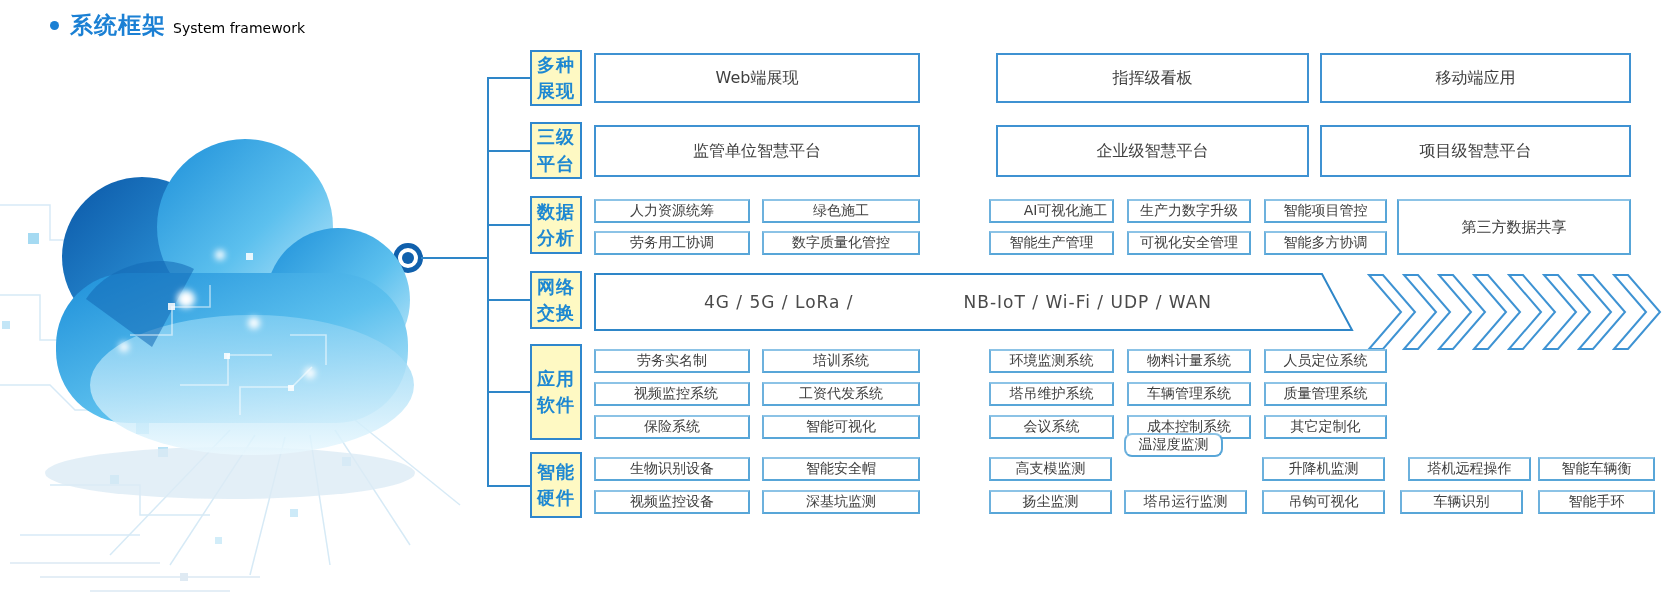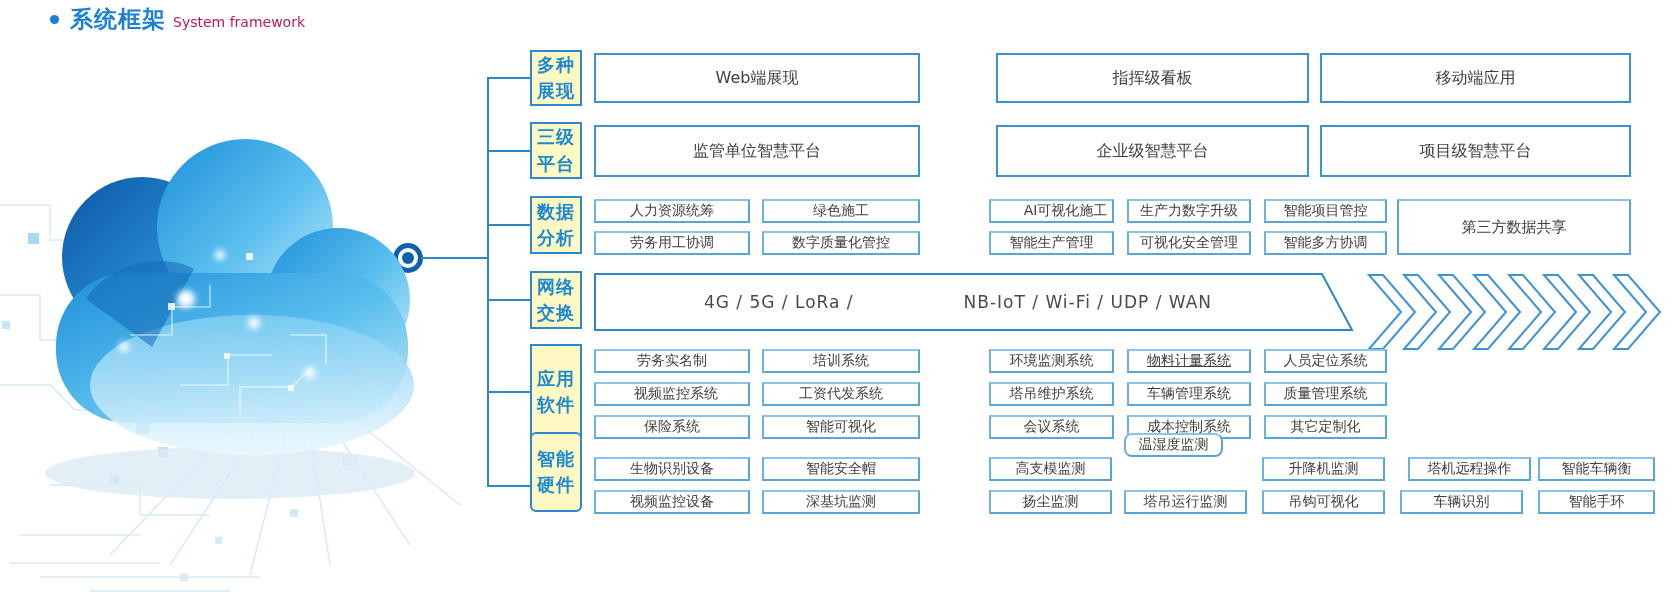--- a/index.html
+++ b/index.html
@@ -2,24 +2,24 @@
 <html><head>
 <meta charset="utf-8">
 <style>
   * { margin:0; padding:0; box-sizing:border-box; }
   html,body { background:#fff; }
   .canvas {
     position:relative; width:1673px; height:602px; background:#ffffff;
     font-family:"DejaVu Sans","Liberation Sans",sans-serif; overflow:hidden;
   }
   
-  .hdr { position:absolute; left:50px; top:4px; display:flex; align-items:baseline; }
+  .hdr { position:absolute; left:50px; top:10px; display:flex; align-items:baseline; }
   .hdr .bullet { width:9px; height:9px; border-radius:50%; background:#1b80d4; margin-right:11px; align-self:center; }
   .hdr .t-cn { font-size:23px; font-weight:bold; color:#1b80d4; letter-spacing:1px; }
-  .hdr .t-en { font-size:14px; color:#be185d; margin-left:7px; }
+  .hdr .t-en { font-size:14px; color:#000000; margin-left:7px; }
   
   .line { position:absolute; background:#2e86c8; }
   
   .node { position:absolute; left:393px; top:243px; width:30px; height:30px;
     border:5px solid #1060ac; border-radius:50%; background:#fff; }
   .node .dot { position:absolute; left:4px; top:4px; width:12px; height:12px; border-radius:50%; background:#1060ac; }
   
   .cat { position:absolute; left:530px; width:52px; border:2px solid #2f87cd; background:#fef9c3;
     color:#1e88d2; font-size:18px; font-weight:bold; letter-spacing:1px; line-height:1.45;
     display:flex; flex-direction:column; align-items:center; justify-content:center; z-index:3; }
@@ -146,21 +146,21 @@
       <span>分析</span>
   </div>
   <div class="cat" style="top:271px; height:58px;">
     <span>网络</span>
       <span>交换</span>
   </div>
   <div class="cat" style="top:344px; height:96px;">
     <span>应用</span>
       <span>软件</span>
   </div>
-  <div class="cat" style="top:432px; height:80px;border-radius:6px;">
+  <div class="cat" style="top:452px; height:66px;">
     <span>智能</span>
       <span>硬件</span>
   </div>
 
   <div class="bigbox" style="left:594px; top:53px; width:326px;">Web端展现</div>
   <div class="bigbox" style="left:996px; top:53px; width:313px;">指挥级看板</div>
   <div class="bigbox" style="left:1320px; top:53px; width:311px;">移动端应用</div>
 
   <div class="bigbox" style="left:594px; top:125px; width:326px; height:52px;">监管单位智慧平台</div>
   <div class="bigbox" style="left:996px; top:125px; width:313px; height:52px;">企业级智慧平台</div>
@@ -196,21 +196,21 @@
     <span>NB-IoT / Wi-Fi / UDP / WAN</span>
   </div>
 
   <div class="smallbox" style="left:594px;  top:349px; width:156px;">劳务实名制</div>
   <div class="smallbox" style="left:762px;  top:349px; width:158px;">培训系统</div>
   <div class="smallbox" style="left:594px;  top:382px; width:156px;padding-left:8px;">视频监控系统</div>
   <div class="smallbox" style="left:762px;  top:382px; width:158px;">工资代发系统</div>
   <div class="smallbox" style="left:594px;  top:415px; width:156px;">保险系统</div>
   <div class="smallbox" style="left:762px;  top:415px; width:158px;">智能可视化</div>
   <div class="smallbox" style="left:989px;  top:349px; width:125px;text-align:right;">环境监测系统</div>
-  <div class="smallbox" style="left:1127px; top:349px; width:124px;text-decoration:underline;">物料计量系统</div>
+  <div class="smallbox" style="left:1127px; top:349px; width:124px;">物料计量系统</div>
   <div class="smallbox" style="left:1264px; top:349px; width:123px;">人员定位系统</div>
   <div class="smallbox" style="left:989px;  top:382px; width:125px;">塔吊维护系统</div>
   <div class="smallbox" style="left:1127px; top:382px; width:124px;">车辆管理系统</div>
   <div class="smallbox" style="left:1264px; top:382px; width:123px;">质量管理系统</div>
   <div class="smallbox" style="left:989px;  top:415px; width:125px;">会议系统</div>
   <div class="smallbox" style="left:1127px; top:415px; width:124px;">成本控制系统</div>
   <div class="smallbox" style="left:1264px; top:415px; width:123px;">其它定制化</div>
 
   <div class="smallbox" style="left:594px;  top:457px; width:156px;">生物识别设备</div>
   <div class="smallbox" style="left:762px;  top:457px; width:158px;">智能安全帽</div>

